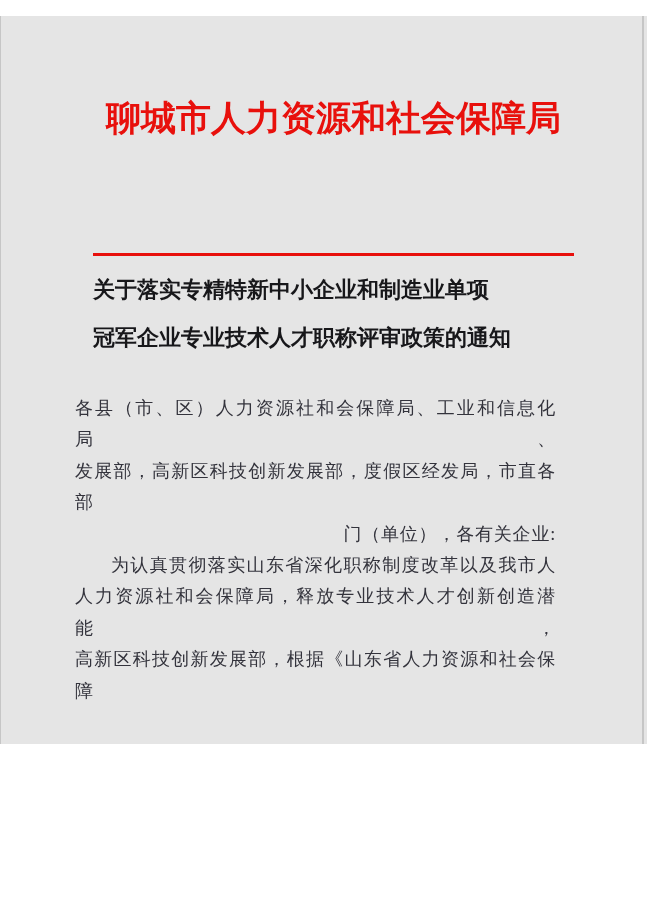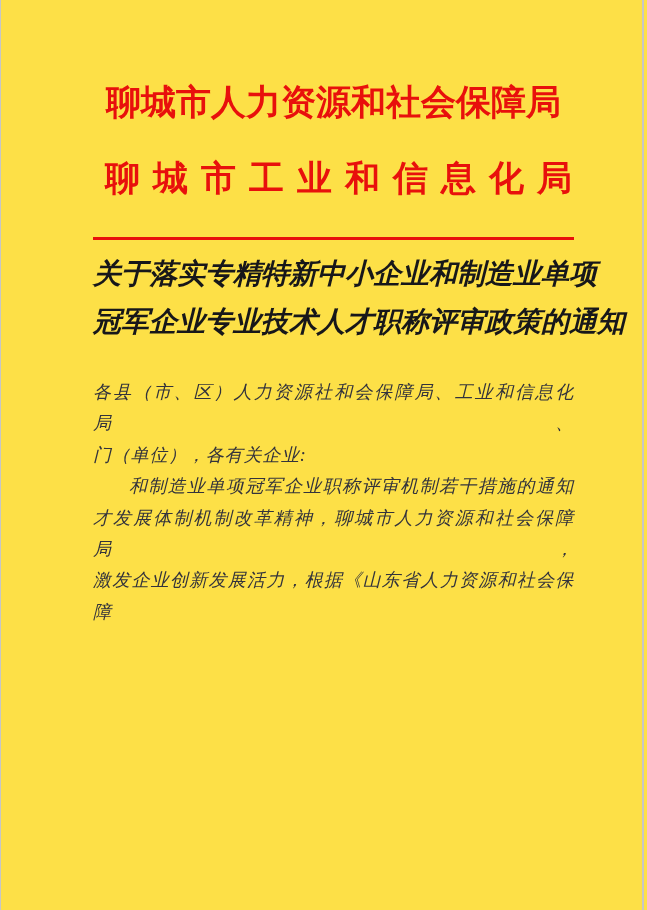--- a/index.html
+++ b/index.html
@@ -1,21 +1,22 @@
 <!DOCTYPE html>
 <html style="--accent: #e8100c; --title: #17171a; --body: #33333c; --edge: #c6c6c6;"><head>
 <meta charset="utf-8">
 <style>
   html,body{margin:0;padding:0;background:#ffffff;}
   .page{
     position:relative;
-    width:647px;height:910px;
-    background:#fde047;
+    width:647px;height:728px;
+    background:#e5e5e5;
     overflow:hidden;
     font-family:"Liberation Serif","DejaVu Serif",serif;
+    margin-top:16px;
   }
   .edge{position:absolute;top:0;bottom:0;background:var(--edge,#c6c6c6);}
   .edge.left{left:0;width:1px;}
   .edge.right{left:642px;width:2px;}
 
   .org-line{
     position:absolute;left:93px;width:481px;
     text-align:center;font-weight:bold;
     font-size:35px;line-height:42px;
     color:var(--accent,#e8100c);
@@ -26,61 +27,59 @@
 
   .red-rule{
     position:absolute;left:93px;top:237px;
     width:481px;height:3px;
     background:var(--accent,#e8100c);
   }
 
   .doc-title{
     position:absolute;left:93px;width:481px;
     text-align:left;font-weight:bold;
-    font-size:28px;line-height:36px;
+    font-size:22px;line-height:36px;
     color:var(--title,#17171a);
     white-space:nowrap;
-    font-style:italic;
   }
   .doc-title.l1{top:256px;}
   .doc-title.l2{top:304px;}
 
   .body-block{
-    position:absolute;left:93px;top:377px;width:481px;
+    position:absolute;left:75px;top:377px;width:481px;
     font-size:18px;line-height:31.4px;
     color:var(--body,#33333c);
     letter-spacing:0.8px;
-    font-style:italic;
   }
-  .ln{min-height:31.4px;}
+  .ln{min-height:31.4px;text-align:right;}
   .ln.j{text-align:justify;text-align-last:justify;}
   .ln.ind{padding-left:36px;}
 </style>
 </head>
 <body>
 
 <div class="page">
 
   <div class="edge left"></div>
   <div class="edge right"></div>
 
   <div class="org-line first">聊城市人力资源和社会保障局</div>
 
-  <div class="org-line second">聊城市工业和信息化局</div>
 
   <div class="red-rule"></div>
 
   <div class="doc-title l1">关于落实专精特新中小企业和制造业单项</div>
 
   <div class="doc-title l2">冠军企业专业技术人才职称评审政策的通知</div>
 
   <div class="body-block">
 
     <div class="ln j">各县（市、区）人力资源社和会保障局、工业和信息化局、</div>
+    <div class="ln j">发展部，高新区科技创新发展部，度假区经发局，市直各部</div>
     <div class="ln">门（单位），各有关企业:</div>
 
-    <div class="ln ind j">和制造业单项冠军企业职称评审机制若干措施的通知</div>
-    <div class="ln j">才发展体制机制改革精神，聊城市人力资源和社会保障局，</div>
-    <div class="ln j">激发企业创新发展活力，根据《山东省人力资源和社会保障</div>
+    <div class="ln ind j">为认真贯彻落实山东省深化职称制度改革以及我市人</div>
+    <div class="ln j">人力资源社和会保障局，释放专业技术人才创新创造潜能，</div>
+    <div class="ln j">高新区科技创新发展部，根据《山东省人力资源和社会保障</div>
 
   </div>
 
 </div>
 
 </body></html>

